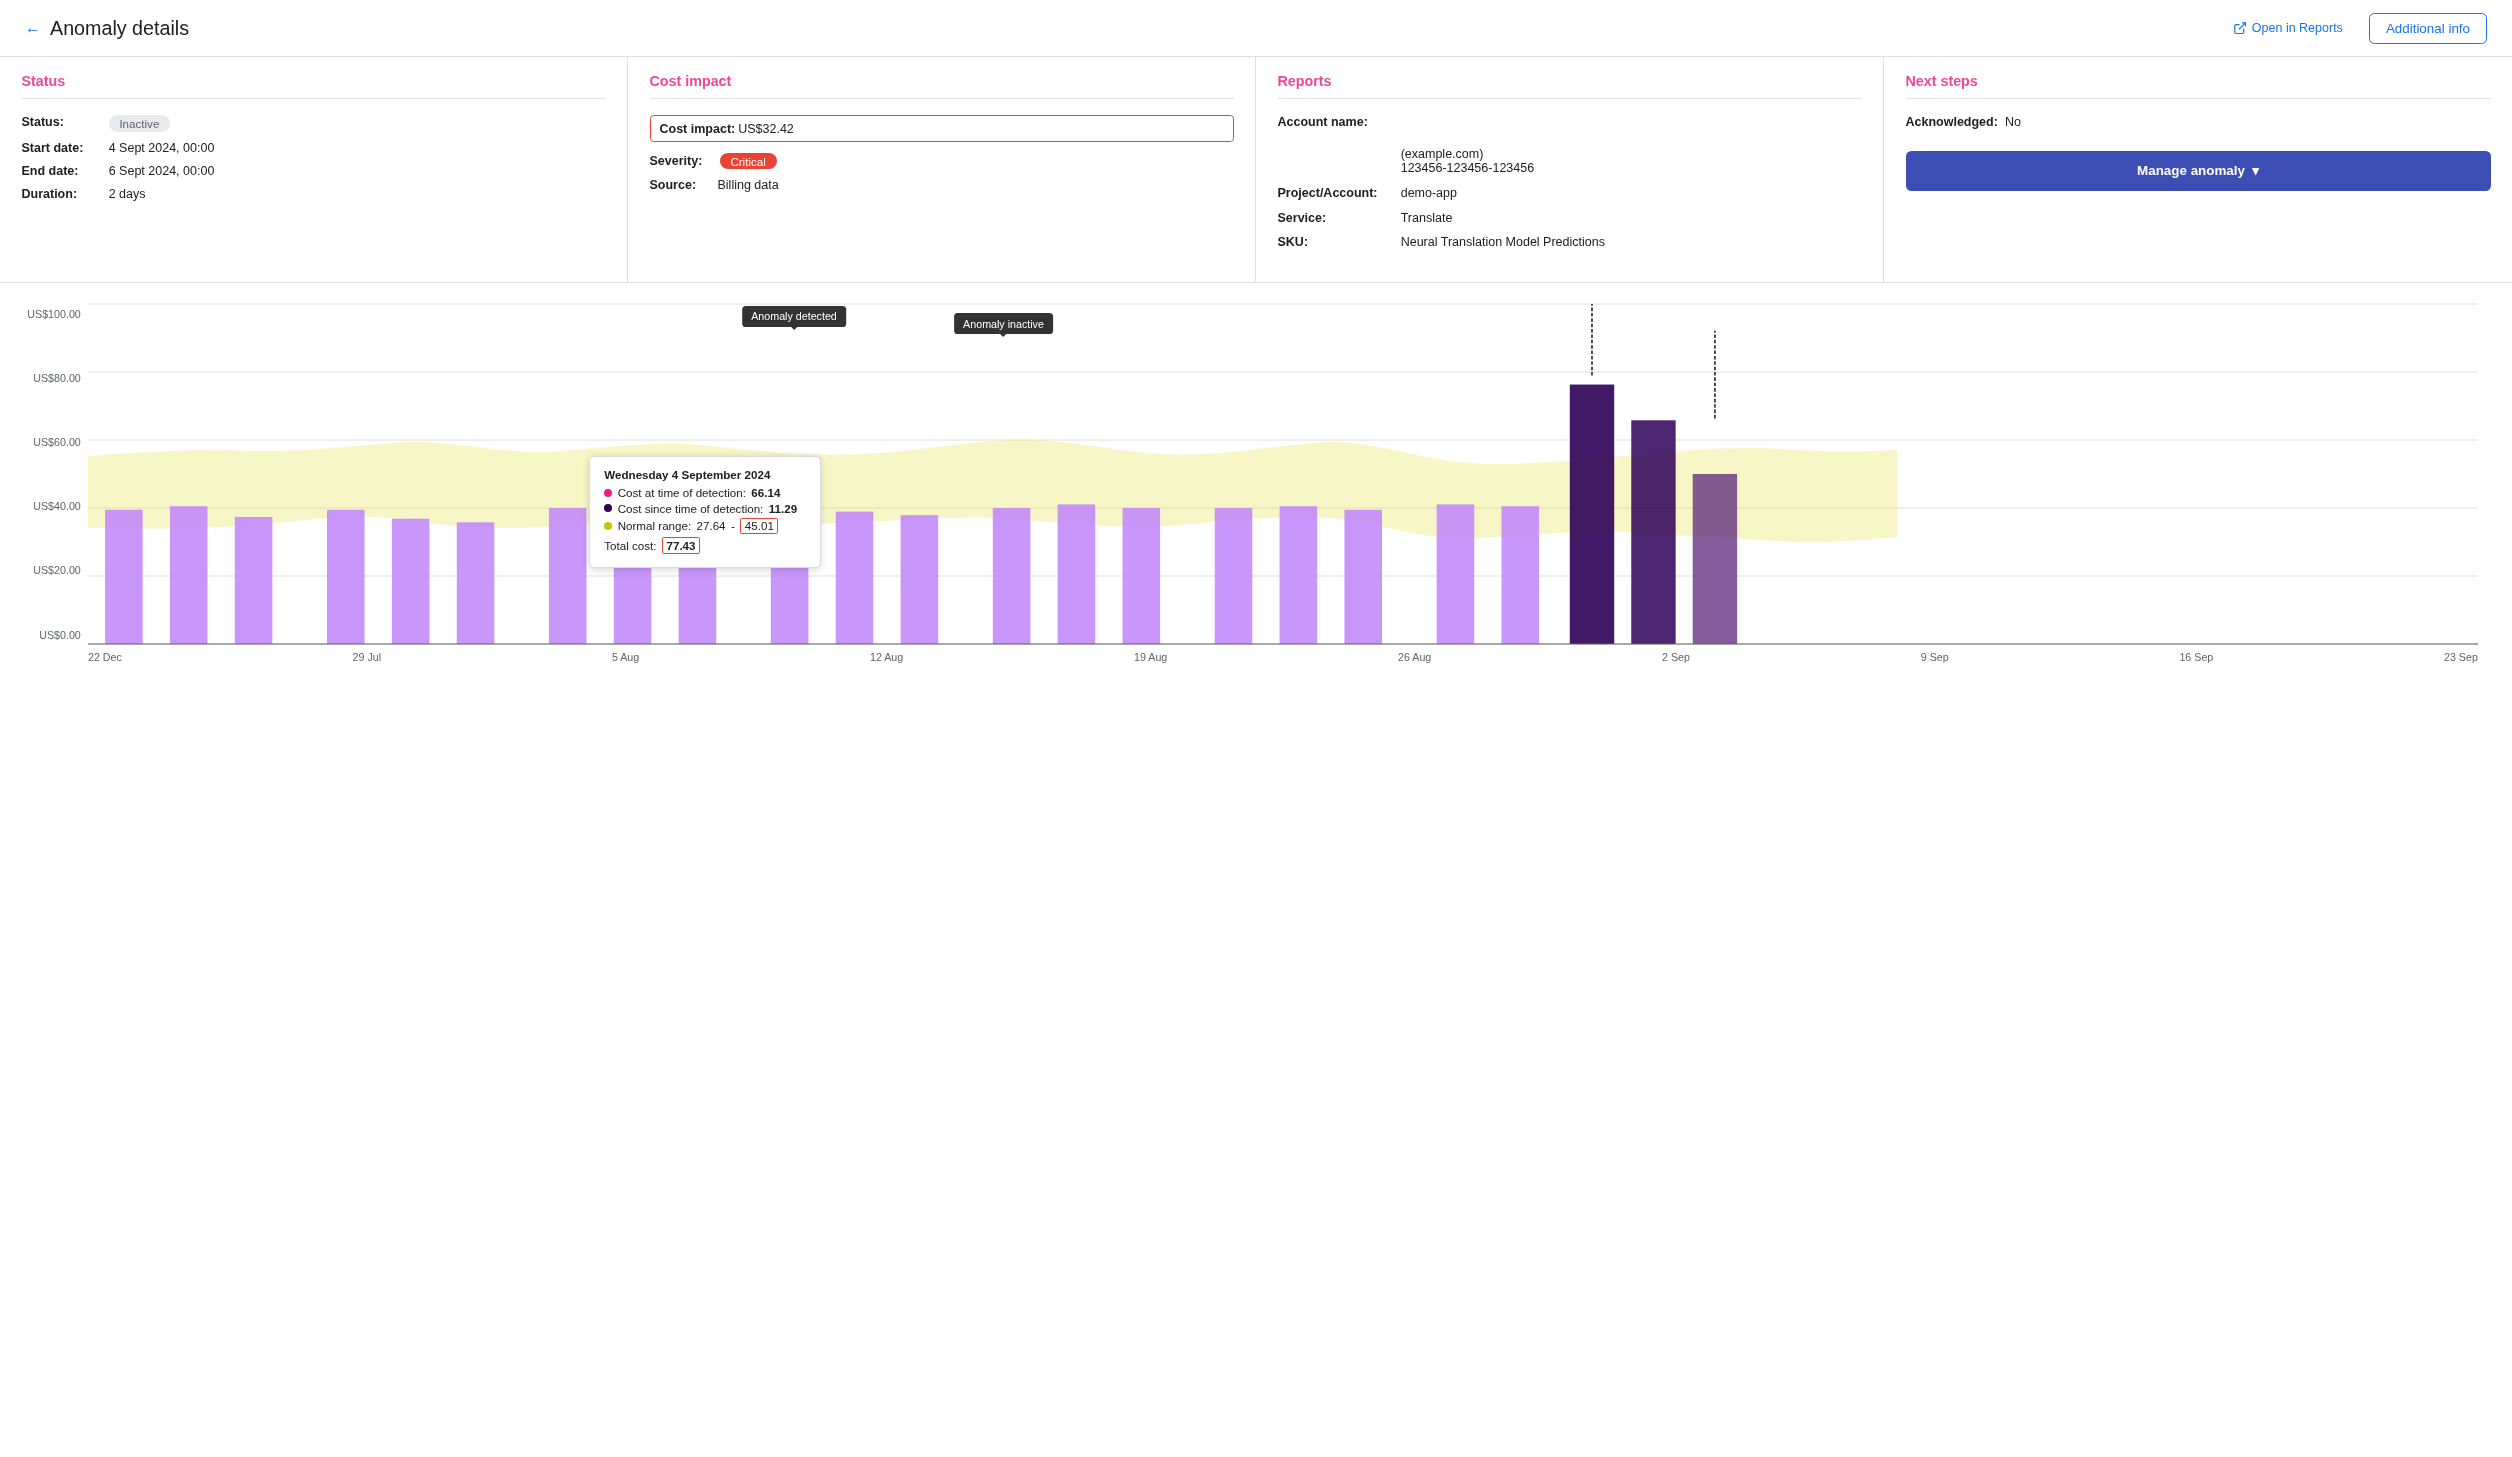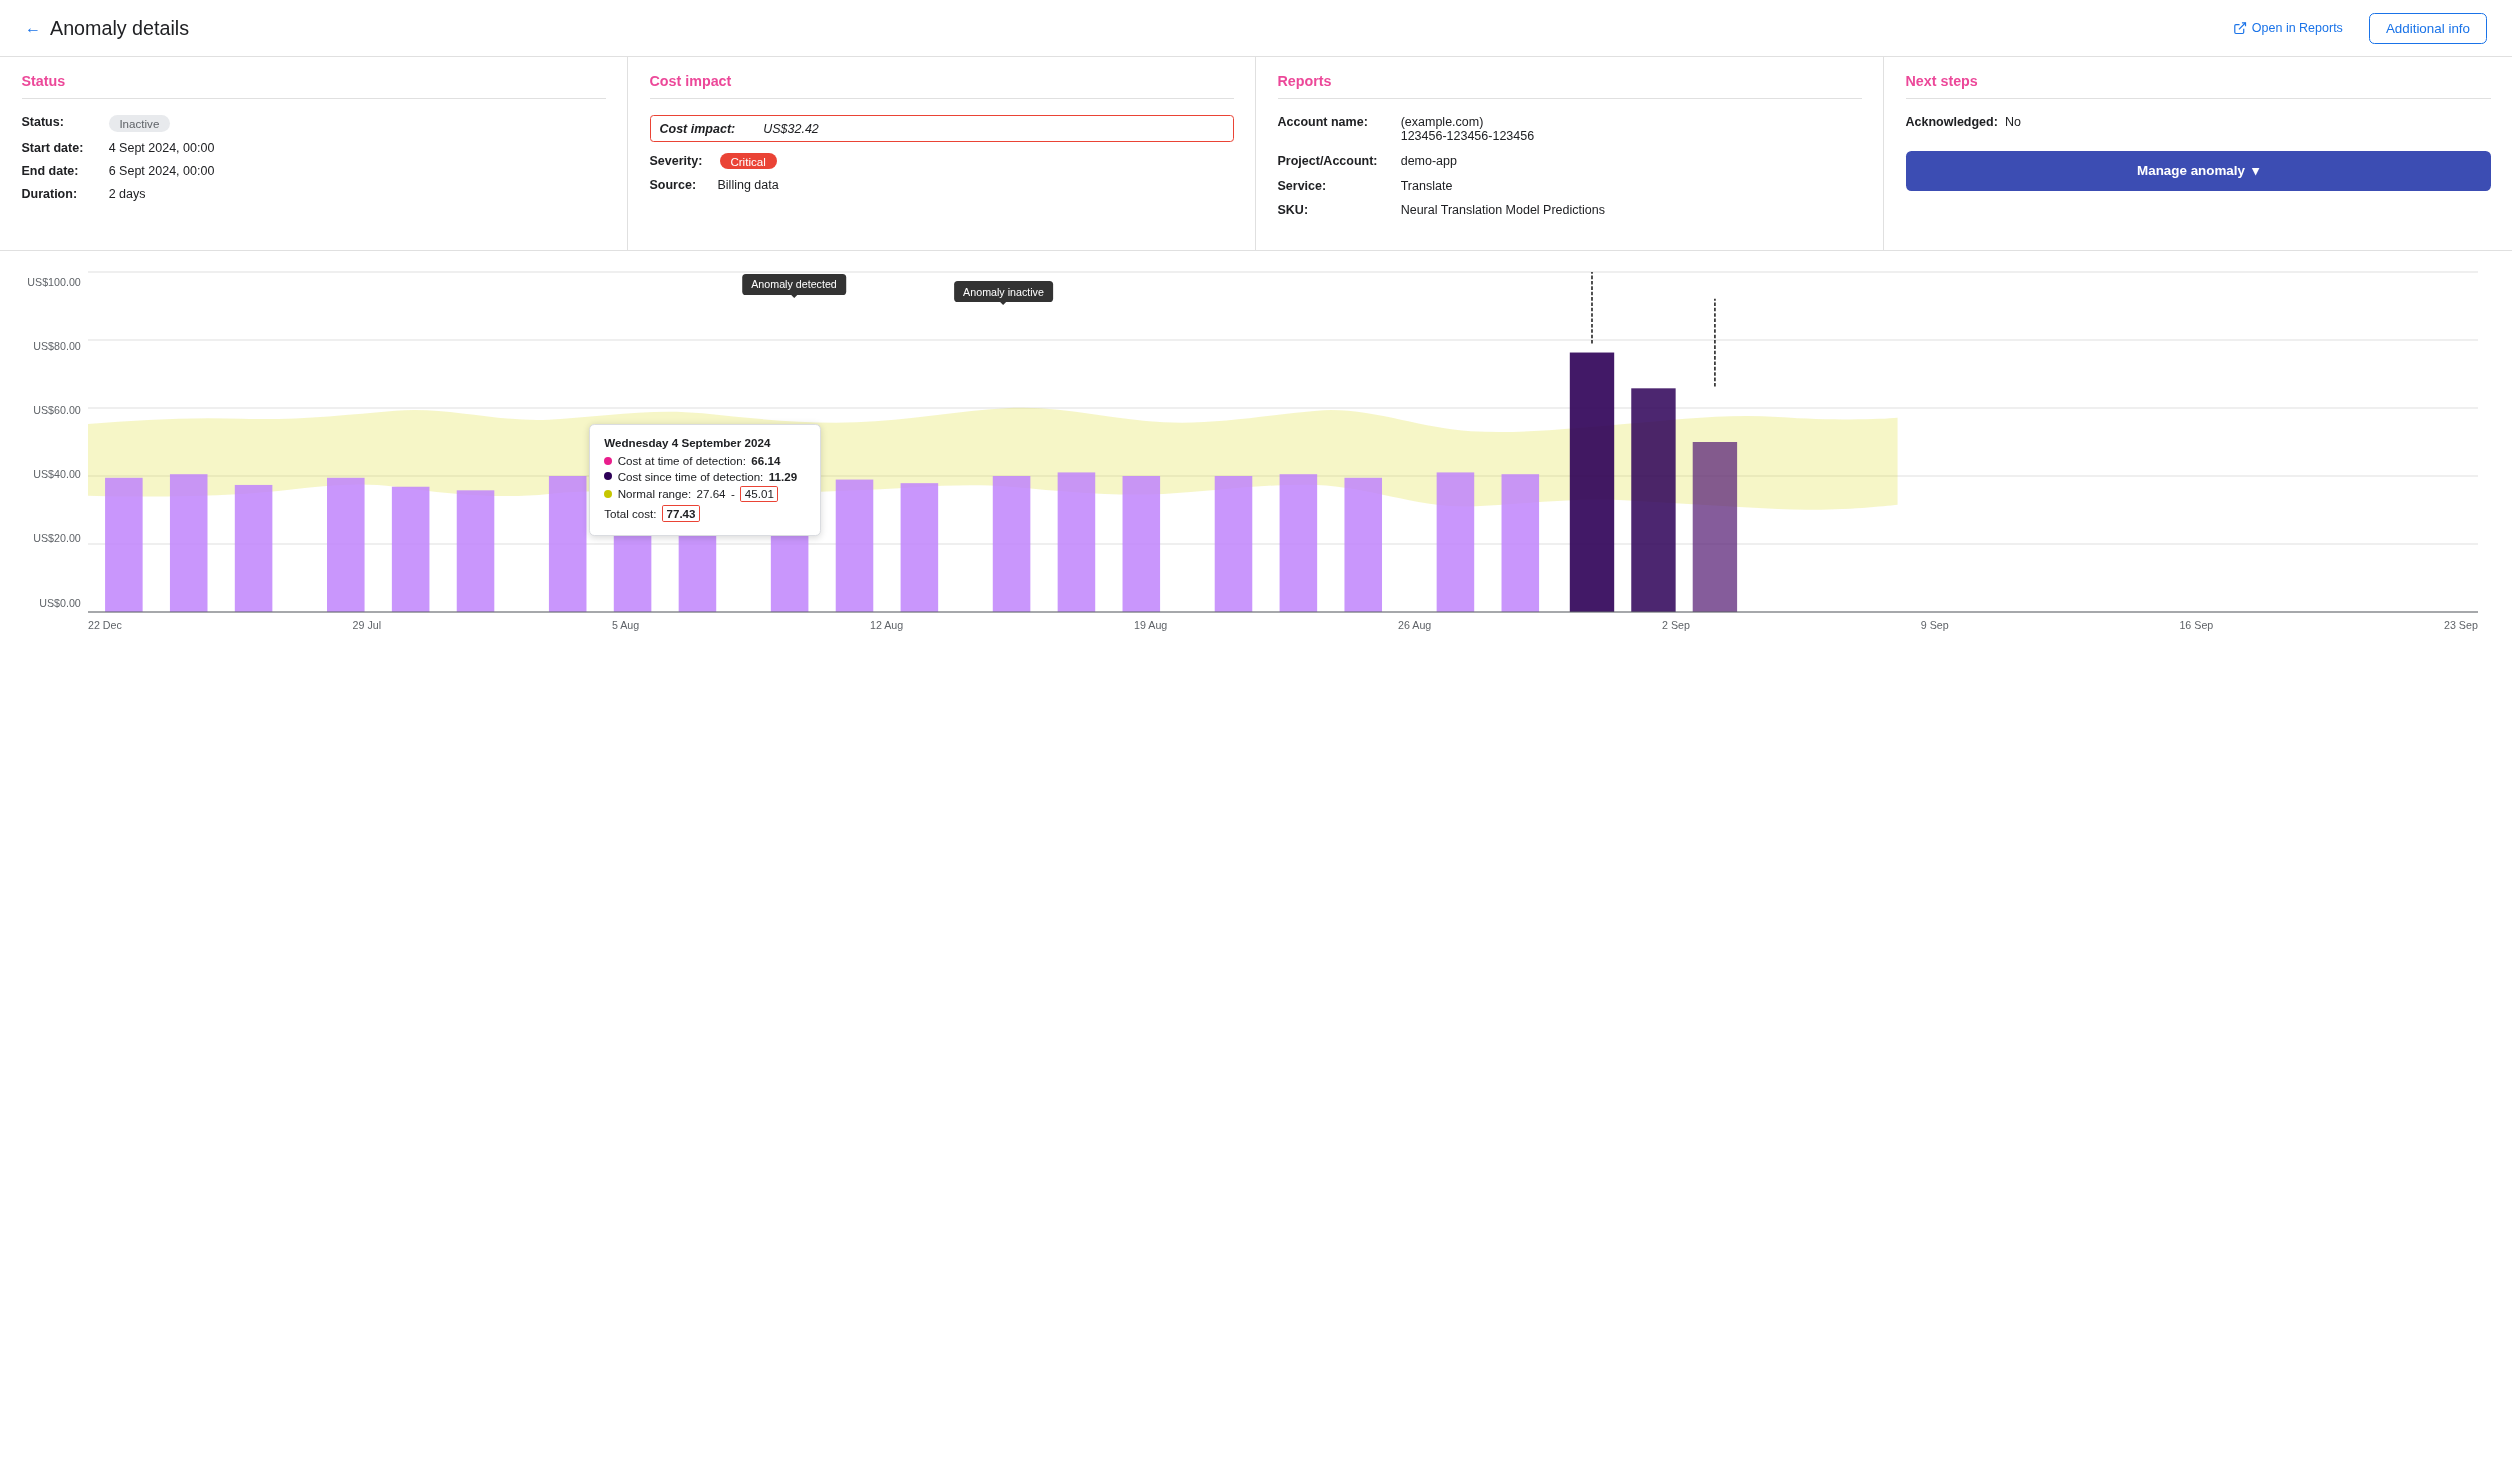--- a/index.html
+++ b/index.html
@@ -38,22 +38,21 @@
     .badge-inactive { background: #e8eaed; color: #5f6368; border-radius: 10.7px; padding: 1.8px 10.7px; font-size: 11.6px; font-weight: 500; }
     .badge-critical { background: #ea4335; color: #fff; border-radius: 10.7px; padding: 1.8px 10.7px; font-size: 11.6px; font-weight: 500; }
 
     .cost-impact-box {
       border: 1.8px solid #ea4335;
       border-radius: 3.6px;
       padding: 5.4px 9px;
       margin-bottom: 10.7px;
       display: flex;
       align-items: flex-start;
-      gap: 28px;
-      font-style: italic;
+      gap: 3px;
     }
     .cost-impact-label { font-weight: 600; font-size: 12.5px; }
     .cost-impact-value { font-size: 12.5px; color: #202124; }
 
     .severity-row { display: flex; align-items: center; margin-bottom: 9px; gap: 7.2px; }
     .source-row { display: flex; align-items: center; gap: 5px; }
     .row-label { font-weight: 600; font-size: 12.5px; min-width: 63px; }
 
     .context-field { display: flex; margin-bottom: 10.7px; gap: 7.2px; }
     .context-label { font-weight: 600; min-width: 116px; font-size: 12.5px; }
@@ -182,21 +181,21 @@
     <div class="source-row">
       <span class="row-label">Source:</span>
       <span class="field-value">Billing data</span>
     </div>
   </div>
 
   <div class="card">
     <div class="card-title">Reports</div>
     <div class="context-field">
       <span class="context-label">Account name:</span>
-      <span class="context-value" style="white-space: pre-line;">(example.com)
+      <span class="context-value" style="white-space: pre-line; margin-top: 32px;">(example.com)
 123456-123456-123456</span>
     </div>
     <div class="context-field">
       <span class="context-label">Project/Account:</span>
       <span class="context-value">demo-app</span>
     </div>
     <div class="context-field">
       <span class="context-label">Service:</span>
       <span class="context-value">Translate</span>
     </div>

